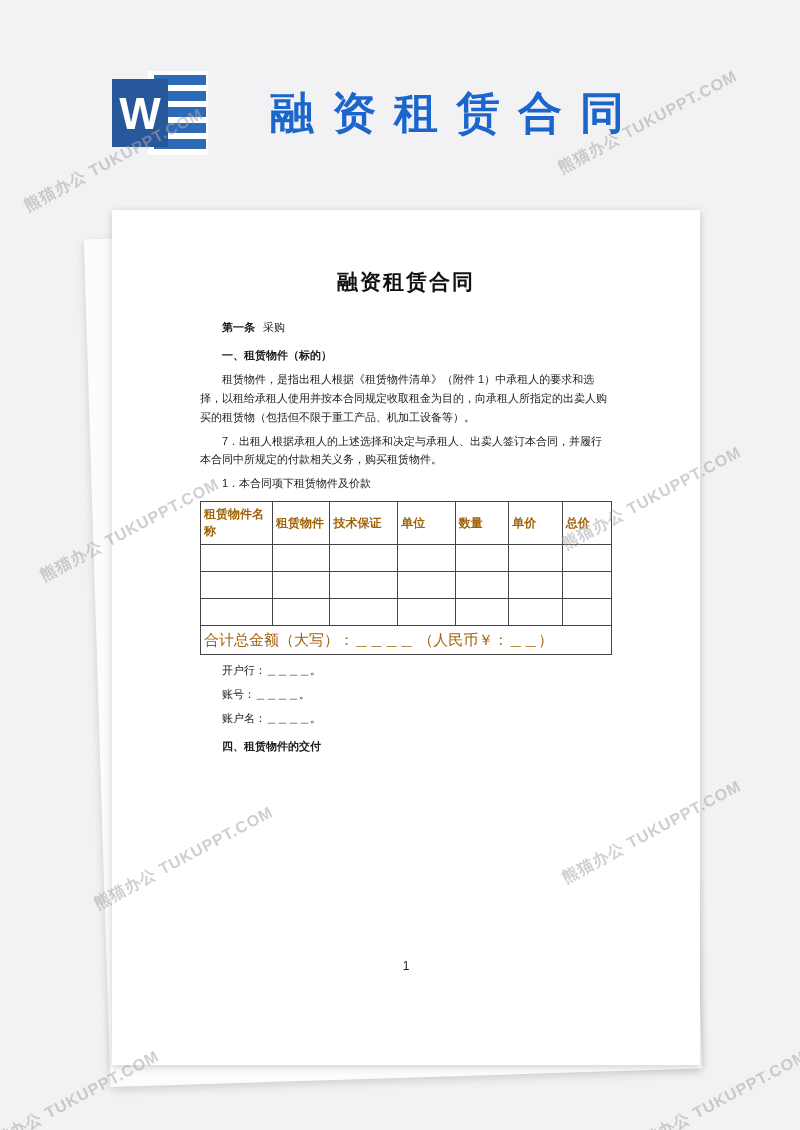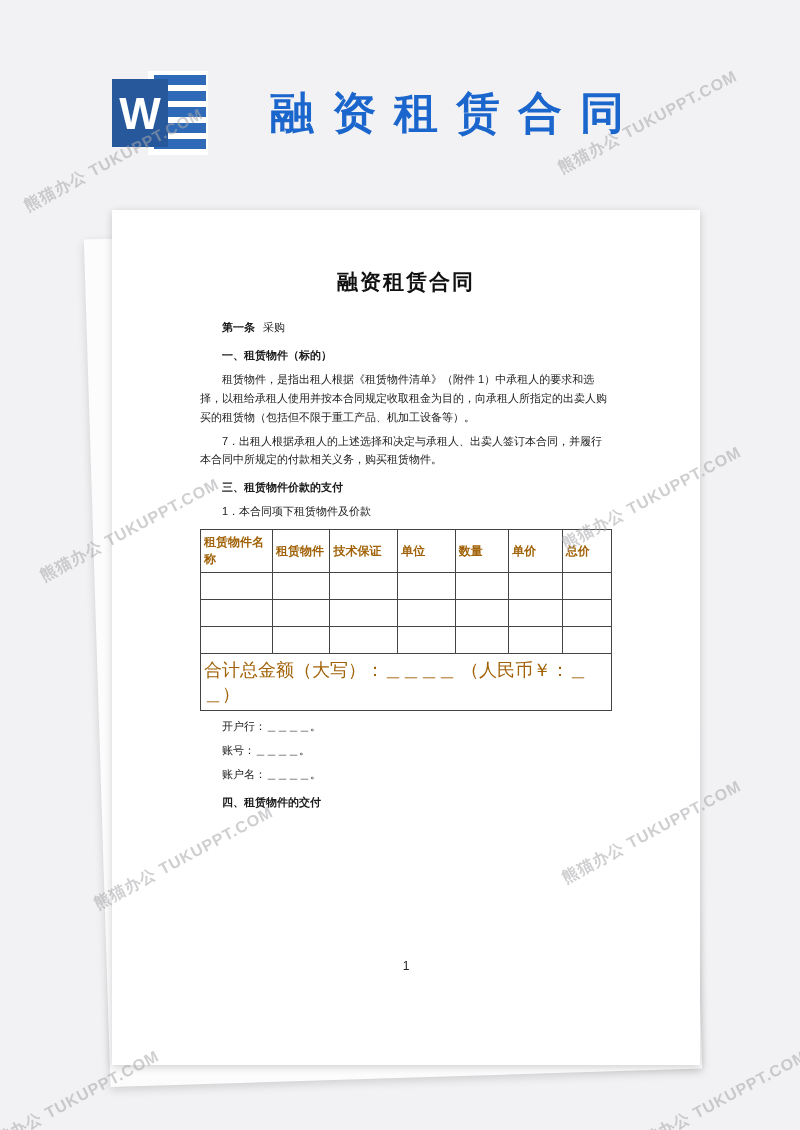--- a/index.html
+++ b/index.html
@@ -43,21 +43,21 @@
   
   .doc-table{
     width:100%;border-collapse:collapse;margin:8px 0 6px 0;
     font-size:12px;color:#a16207;
   }
   .doc-table th,.doc-table td{
     border:1px solid #444;padding:4px 3px;text-align:left;vertical-align:middle;
   }
   .doc-table th{font-weight:bold;height:22px;}
   .doc-table tr.empty td{height:18px;}
-  .doc-table td.tfoot{height:20px;font-size:18px;}
+  .doc-table td.tfoot{height:20px;font-size:15px;}
   
   .page-num{
     position:absolute;left:0;right:0;bottom:92px;
     text-align:center;font-size:12px;color:#222;
   }
   
   .wm{
     position:absolute;z-index:4;white-space:nowrap;pointer-events:none;
     transform:rotate(-28deg);
     font-size:16px;letter-spacing:1px;color:rgba(168,168,172,.55);
@@ -94,21 +94,20 @@
       <span class="b lbl">第一条</span><span>采购</span>
     </p>
 
     <p class="line indent h">一、租赁物件（标的）</p>
 
     <p class="para indent">租赁物件，是指出租人根据《租赁物件清单》（附件 1）中承租人的要求和选择，以租给承租人使用并按本合同规定收取租金为目的，向承租人所指定的出卖人购买的租赁物（包括但不限于重工产品、机加工设备等）。</p>
 
 
     <p class="para indent">7．出租人根据承租人的上述选择和决定与承租人、出卖人签订本合同，并履行本合同中所规定的付款相关义务，购买租赁物件。</p>
 
-    <p class="line indent h">三、租赁物件价款的支付</p>
 
     <p class="line indent">1．本合同项下租赁物件及价款</p>
 
     <table class="doc-table">
       <colgroup>
         <col style="width:17.5%">
           <col style="width:14%">
           <col style="width:16.5%">
         <col style="width:14%">
           <col style="width:13%">

